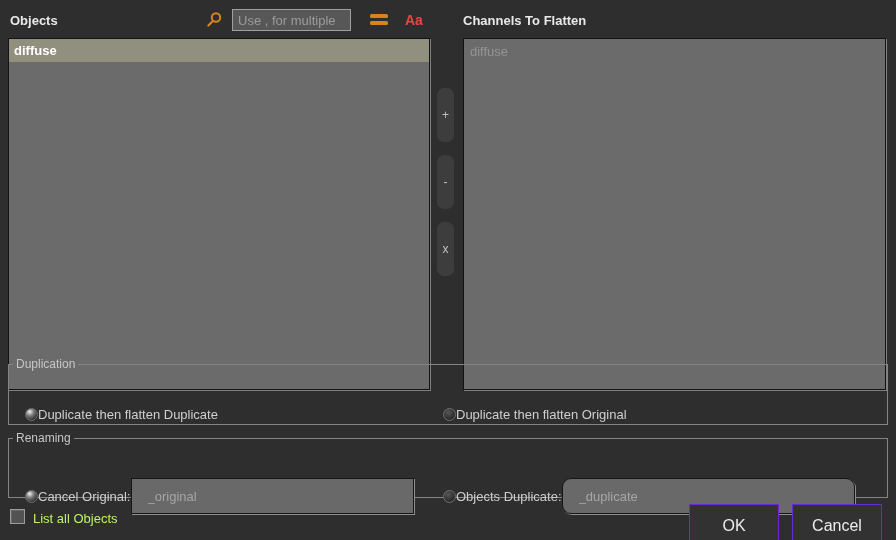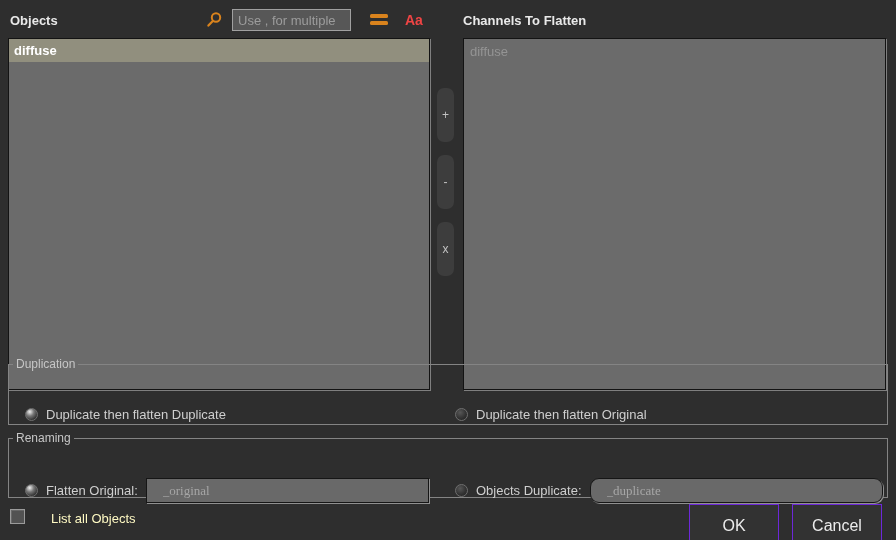--- a/index.html
+++ b/index.html
@@ -48,50 +48,50 @@
 
   fieldset.group {
     position:absolute; left:8px; width:880px; margin:0; padding:0;
     border:1px solid #848484; box-sizing:border-box; background:transparent;
   }
   #duplication-group { top:357px; height:68px; }
   #renaming-group    { top:431px; height:67px; }
   fieldset.group legend {
     font-size:12px; color:#c6c6c6; margin-left:4px; padding:0 3px;
   }
-  .option-group { position:absolute; display:flex; align-items:center; gap:8px; }
+  .option-group { position:absolute; display:flex; align-items:center; gap:0; }
   .og-left  { left:16px; }
-  .og-right { left:446px;justify-content:space-between; }
+  .og-right { left:434px;justify-content:space-between; }
   #duplication-group .option-group { top:36px; }
   #renaming-group .option-group    { top:33px; }
 
   .radio {
     width:13px; height:13px; border-radius:50%; flex:none; box-sizing:border-box;
     border:1px solid #6f6f6f;
     background: radial-gradient(circle at 38% 32%, #575757 0%, #333333 55%, #1f1f1f 100%);
   }
   .radio.selected {
     background: radial-gradient(circle at 34% 26%, #efefef 0%, #bdbdbd 16%, #777777 38%, #222222 85%);
   }
   .option-label { color:#cfcfcf; white-space:nowrap; }
 
   .text-field {
     background:#696969; border:1px solid #161616; box-shadow:1px 1px 0 #909090;
-    color:#a6a6a6; height:25px; box-sizing:border-box; padding:0 16px; outline:none;
-    font-family:Liberation Serif, serif; font-size:13px;
+    color:#a6a6a6; height:36px; box-sizing:border-box; padding:0 16px; outline:none;
+    font-family:Liberation Sans, sans-serif; font-size:13px;
   }
   #rename-original-field  { width:283px; }
   #rename-duplicate-field { width:293px;border-radius:9px; }
 
   .checkbox {
     position:absolute; left:10px; top:509px; width:15px; height:15px;
     background:#525252; border:1px solid #9b9b9b; box-sizing:border-box;
     box-shadow: inset 1px 1px 0 rgba(255,255,255,0.12);
   }
-  #list-all-label { position:absolute; left:51px; top:511px; color:#fef9c3; }
+  #list-all-label { position:absolute; left:33px; top:511px; color:#bef264; }
 
   .dlg-btn {
     position:absolute; top:504px; width:90px; height:44px;
     background:#323232; border:1px solid #6d28d9; color:#ececec;
     font-family:"Liberation Sans", sans-serif; font-size:16px;
   }
   #ok-btn     { left:689px; }
   #cancel-btn { left:792px; }
 </style>
 </head>
@@ -138,21 +138,21 @@
     <div class="option-group og-right">
       <span class="radio"></span>
       <span class="option-label">Duplicate then flatten Original</span>
     </div>
   </fieldset>
 
   <fieldset class="group" id="renaming-group">
     <legend>Renaming</legend>
     <div class="option-group og-left">
       <span class="radio selected"></span>
-      <span class="option-label">Flatten Original:</span>
+      <span class="option-label">Cancel Original:</span>
       <input class="text-field" id="rename-original-field" type="text" value="_original" style="">
     </div>
     <div class="option-group og-right">
       <span class="radio"></span>
       <span class="option-label">Objects Duplicate:</span>
       <input class="text-field" id="rename-duplicate-field" type="text" value="_duplicate" style="">
     </div>
   </fieldset>
 
   <div class="checkbox"></div>

